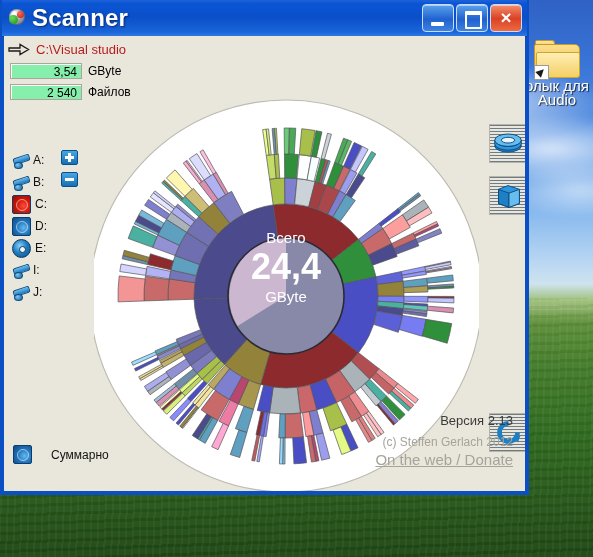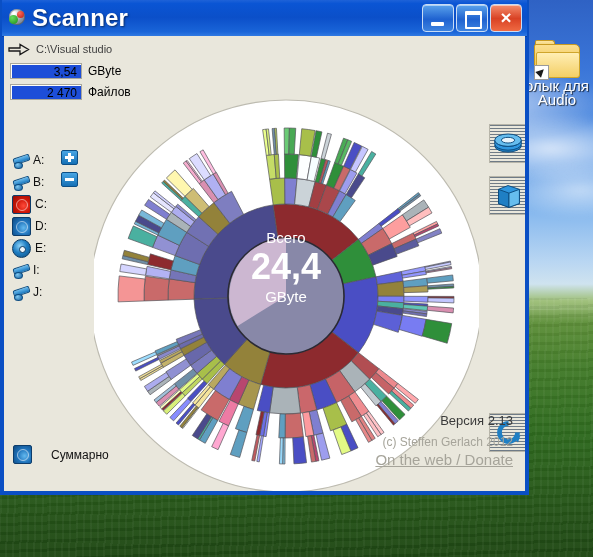--- a/index.html
+++ b/index.html
@@ -76,25 +76,25 @@
   .tb-close{background:linear-gradient(to bottom,#f58e6e,#d94224 52%,#ef6a43);}
   .tb-close span{position:absolute;left:0;right:0;top:2px;text-align:center;color:#fff;font-size:19px;
     font-weight:bold;line-height:21px;font-family:"Liberation Sans",sans-serif;}
 
   #client{position:absolute;left:2px;top:36px;right:2px;bottom:2px;background:#e9e7dc;overflow:hidden;}
 
   
   #pathrow{position:absolute;left:4px;top:4px;height:18px;display:flex;align-items:center;gap:6px;}
   .arrow-ico{width:22px;height:13px;position:relative;}
   .arrow-ico svg{display:block;}
-  #path-text{font-size:11px;color:#404040;}
+  #path-text{font-size:13px;color:#b91c1c;}
 
   
   .valrow{position:absolute;left:6px;display:flex;align-items:center;gap:6px;}
-  .valbox{width:72px;height:16px;border:1px solid #a9a79c;background:#1d4ed8;
+  .valbox{width:72px;height:16px;border:1px solid #a9a79c;background:#86efac;
      box-shadow:inset 1px 1px 0 #fdfdf8;text-align:right;padding-right:4px;box-sizing:border-box;
      font-size:12px;line-height:16px;color:#000;}
   .valunit{font-size:12px;color:#000;}
 
   
   #drives{position:absolute;left:8px;top:113px;}
   .drive{display:flex;align-items:center;height:22px;gap:4px;}
   .dico{width:17px;height:17px;position:relative;flex:0 0 auto;}
   .dlabel{font-size:12px;color:#111;}
   
@@ -192,21 +192,21 @@
         </svg>
       </span>
       <span id="path-text">C:\Visual studio</span>
     </div>
 
     <div class="valrow" style="top:27px;">
       <div class="valbox">3,54</div>
       <div class="valunit">GByte</div>
     </div>
     <div class="valrow" style="top:48px;">
-      <div class="valbox">2 470</div>
+      <div class="valbox">2 540</div>
       <div class="valunit">Файлов</div>
     </div>
 
     <div id="drives">
       <div class="drive">
         <span class="dico fl">
             <i class="plate"></i>
             <i class="knob"></i>
           </span>
         <span class="dlabel">A:</span>

